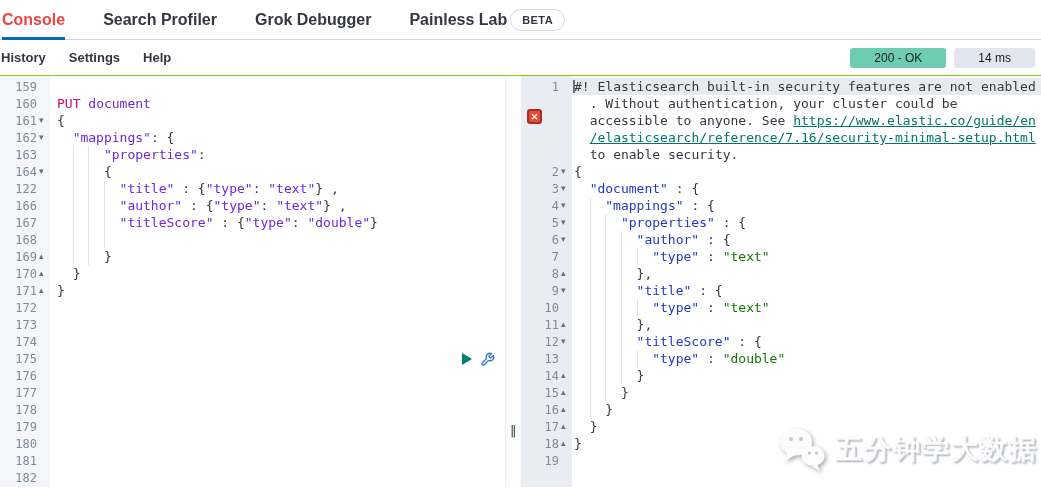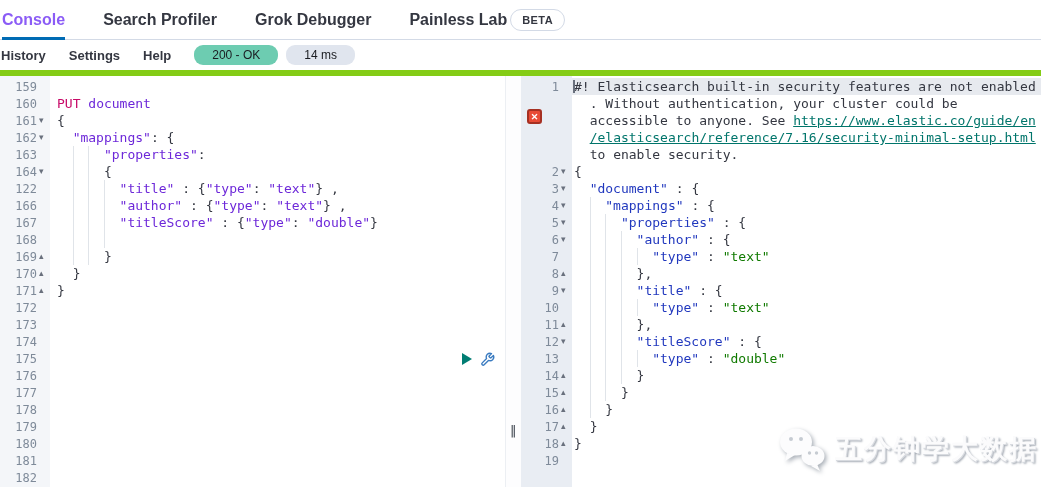--- a/index.html
+++ b/index.html
@@ -6,34 +6,34 @@
   html,body { background:#fff; }
   .app{
     width:1041px; height:489px; position:relative; overflow:hidden;
     background:#fff; font-family:"Liberation Sans", sans-serif; color:#343741;
   }
   
   .nav{ height:40px; display:flex; align-items:center; padding-left:2px;
         border-bottom:1px solid #d3dae6; background:#fff; }
   .tab{ font-size:16px; font-weight:700; color:#343741; margin-right:38px;
         height:100%; display:flex; align-items:center; position:relative; cursor:pointer; }
-  .tab.active{ color:#8b5cf6; }
+  .tab.active{ color:#ef4444; }
   .tab.active::after{ content:""; position:absolute; left:0; right:0; bottom:-1px;
         height:3px; background:#006bb4; }
   .tab.last{ margin-right:3px; }
   .beta{ border:1px solid #d3dae6; border-radius:13px; padding:4px 11px;
         font-size:11px; font-weight:700; color:#343741; letter-spacing:.4px; background:#fff; }
   
-  .toolbar{ height:36px; display:flex; align-items:center;
-        padding:0 6px 0 1px; border-bottom:6px solid #84cc16; background:#fff; }
+  .toolbar{ height:36px; display:flex; justify-content:space-between; align-items:center;
+        padding:0 6px 0 1px; border-bottom:1px solid #84cc16; background:#fff; }
   .tb-left{ display:flex; align-items:center; }
   .tb-item{ font-size:13px; font-weight:600; color:#343741; margin-right:23px; cursor:pointer; }
   .tb-right{ display:flex; align-items:center; gap:8px; }
-  .badge{ height:20px; display:inline-flex; align-items:center; padding:0 18px;
-        border-radius:9px; font-size:12px; font-weight:500; color:#1a1c21; }
+  .badge{ height:20px; display:inline-flex; align-items:center; padding:0 24px;
+        border-radius:3px; font-size:12px; font-weight:500; color:#1a1c21; }
   .badge.green{ background:#6dccb1; }
   .badge.gray{ background:#e0e5ee; }
   
   .workspace{ height:411px; display:flex; overflow:hidden; }
   .pane{ display:flex; position:relative; overflow:hidden; }
   .pane.left{ width:505px; }
   .pane.right{ flex:1; }
   .gutter{ padding-top:2px; }
   .pane.left  .gutter{ width:50px; background:#f4f6f9; }
   .pane.right .gutter{ width:51px; background:#e9edf3; position:relative; }

